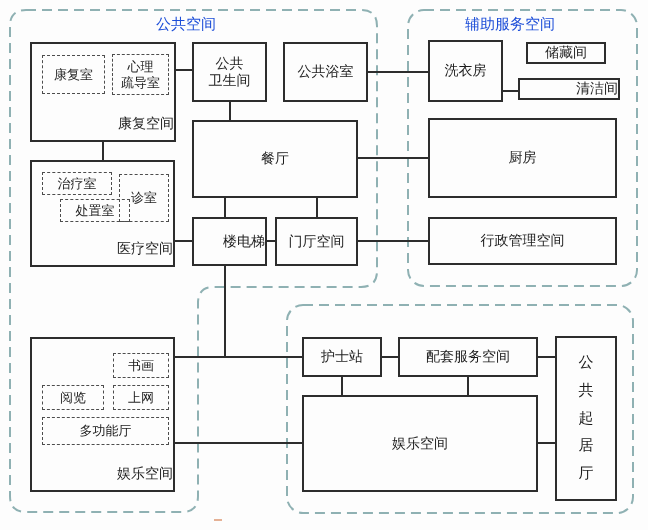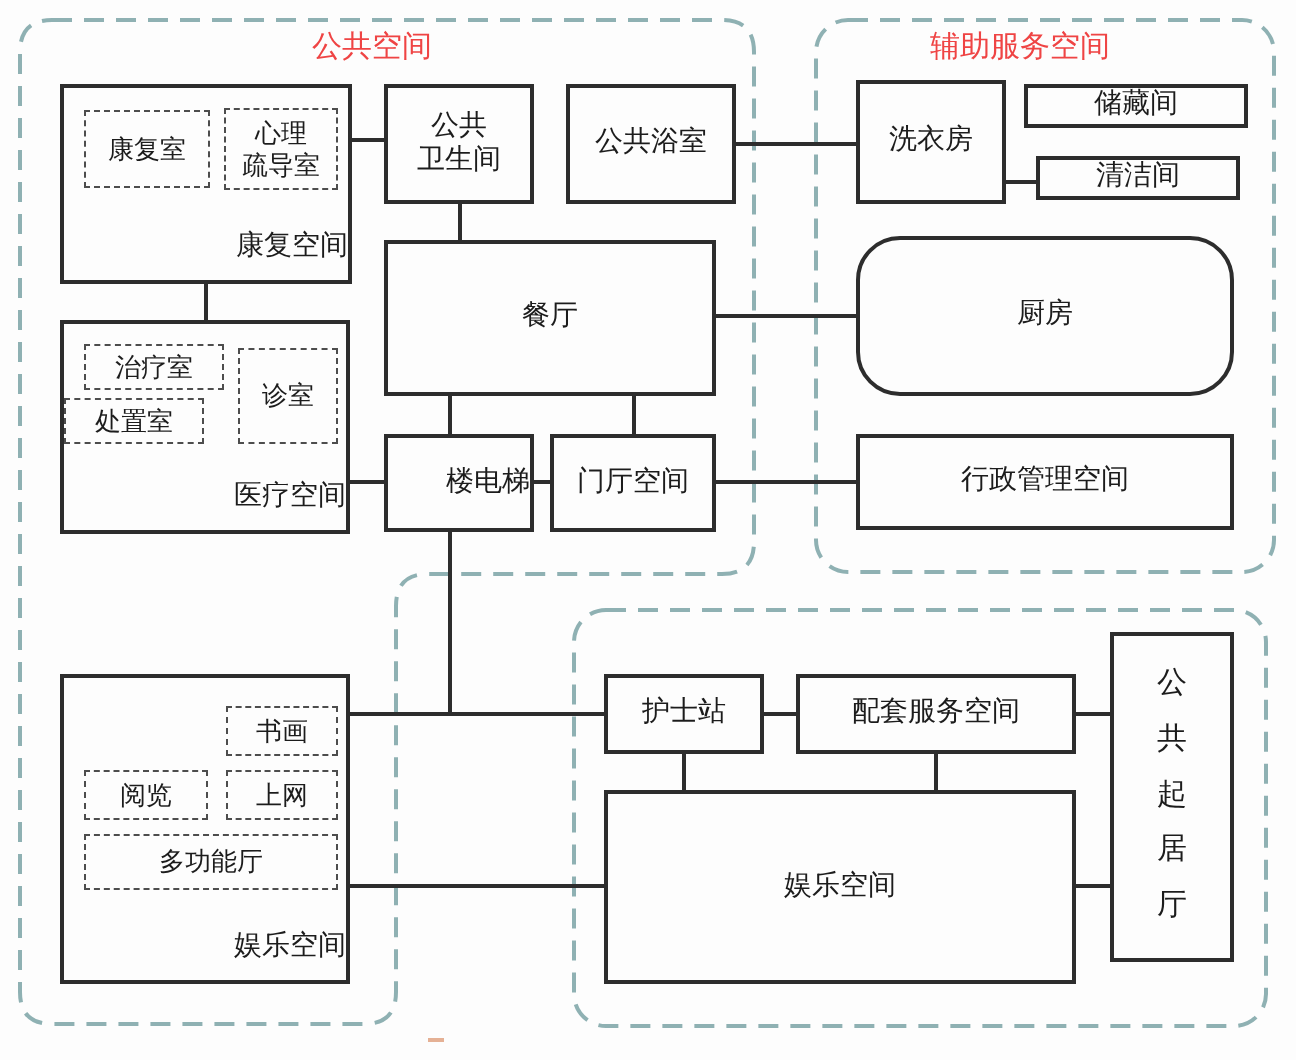--- a/index.html
+++ b/index.html
@@ -14,21 +14,21 @@
     overflow:hidden;
     color:#1c1c1c;
   }
   #wires{position:absolute;left:0;top:0;width:648px;height:530px;}
   .group-outline{fill:none;stroke:#8fb1b3;stroke-width:2;stroke-dasharray:10 6;}
   .edge{stroke:#2d2d2d;stroke-width:2;}
   .stray{stroke:#d98a5f;stroke-width:2;opacity:.65;}
   .group-title{
     position:absolute;width:140px;height:20px;
     text-align:center;font-size:15px;line-height:20px;
-    color:#ef4444;
+    color:#1d4ed8;
   }
   .box{
     position:absolute;
     border:2px solid #2d2d2d;
     background:#fdfdfd;
     box-sizing:border-box;
     display:flex;align-items:center;justify-content:center;
     text-align:center;font-size:14px;line-height:1.25;
   }
   .box.labeled{display:block;}
@@ -110,42 +110,42 @@
   </div>
 
   <div class="box" style="left:275px;top:217px;width:83px;height:49px;">
     <span>门厅空间</span>
   </div>
 
   <div class="box labeled" style="left:30px;top:160px;width:145px;height:107px;">
     <div class="subbox" style="left:10px;top:10px;width:70px;height:23px;">
       <span>治疗室</span>
     </div>
-    <div class="subbox" style="left:0;top:37px;width:70px;height:23px;align-items:center;">
+    <div class="subbox" style="left:28px;top:37px;width:70px;height:23px;align-items:center;">
       <span>处置室</span>
     </div>
     <div class="subbox" style="left:87px;top:12px;width:50px;height:48px;">
       <span>诊室</span>
     </div>
     <div class="bottom-label">医疗空间</div>
   </div>
 
   <div class="box" style="left:428px;top:40px;width:75px;height:62px;">
     <span>洗衣房</span>
   </div>
 
-  <div class="box" style="left:512px;top:42px;width:112px;height:22px;">
+  <div class="box" style="left:526px;top:42px;width:80px;height:22px;">
     <span>储藏间</span>
   </div>
 
-  <div class="box" style="left:518px;top:78px;width:102px;height:22px;">
+  <div class="box" style="left:518px;top:78px;width:102px;height:22px;justify-content:flex-end;">
     <span>清洁间</span>
   </div>
 
-  <div class="box" style="left:428px;top:118px;width:189px;height:80px;border-radius:22px;">
+  <div class="box" style="left:428px;top:118px;width:189px;height:80px;">
     <span>厨房</span>
   </div>
 
   <div class="box" style="left:428px;top:217px;width:189px;height:48px;">
     <span>行政管理空间</span>
   </div>
 
   <div class="box labeled" style="left:30px;top:337px;width:145px;height:155px;">
     <div class="subbox" style="left:81px;top:14px;width:56px;height:25px;">
       <span>书画</span>
@@ -163,21 +163,21 @@
   </div>
 
   <div class="box" style="left:302px;top:337px;width:80px;height:40px;">
     <span>护士站</span>
   </div>
 
   <div class="box" style="left:398px;top:337px;width:140px;height:40px;">
     <span>配套服务空间</span>
   </div>
 
-  <div class="box" style="left:555px;top:316px;width:62px;height:165px;">
+  <div class="box" style="left:555px;top:336px;width:62px;height:165px;">
     <span class="vtext">公共起居厅</span>
   </div>
 
   <div class="box" style="left:302px;top:395px;width:236px;height:97px;">
     <span>娱乐空间</span>
   </div>
 
 </div>
 
 </body></html>

